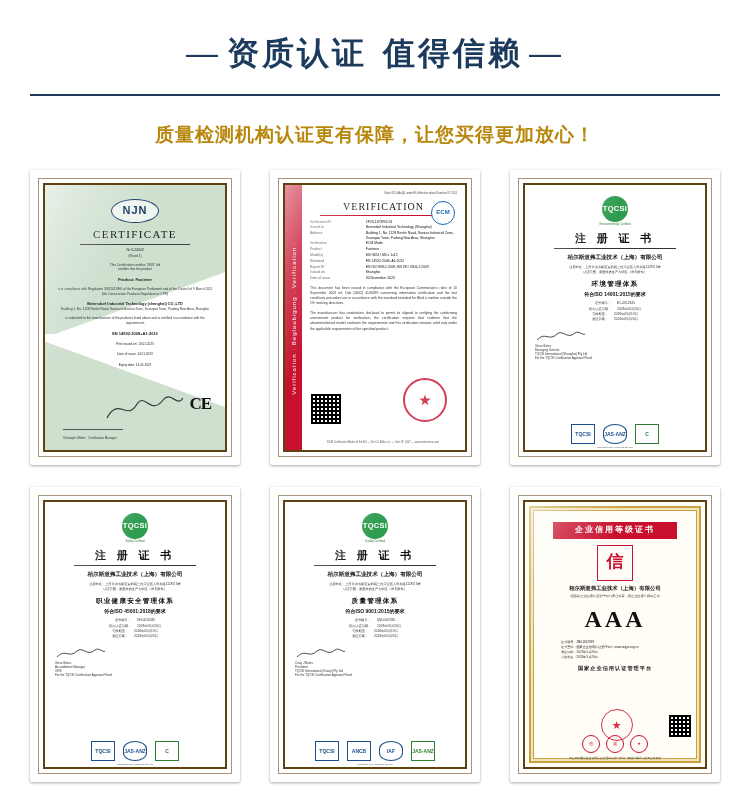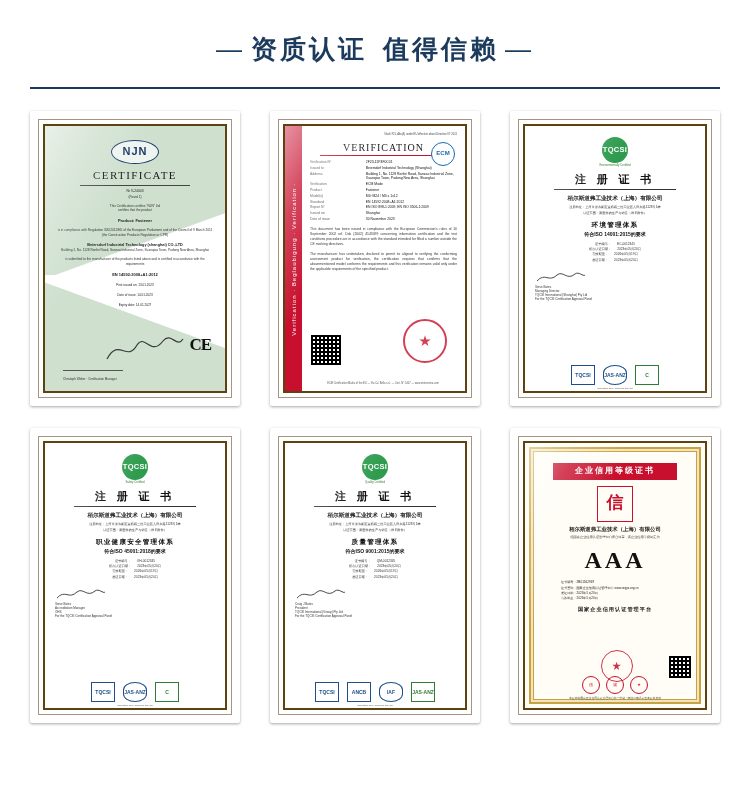--- a/index.html
+++ b/index.html
@@ -19,21 +19,21 @@
     height: 804px;
     box-sizing: border-box;
   }
 
   
   .header {
     padding-top: 34px;
     text-align: center;
   }
   .header-title {
-    font-size: 26px;
+    font-size: 32px;
     font-weight: bold;
     color: #1b3a5c;
     letter-spacing: 3px;
     line-height: 1.2;
     white-space: nowrap;
   }
   .header-title .dash {
     font-weight: normal;
     color: #1b3a5c;
     padding: 0 6px;
@@ -382,20 +382,21 @@
 </head>
 <body>
 
 <div class="page">
 
   <div class="header">
     <div class="header-title">
       <span class="dash">—</span><span>资质认证</span><span class="gap"></span><span>值得信赖</span><span class="dash">—</span>
     </div>
     <div class="header-rule"></div>
+    <div class="subtitle">质量检测机构认证更有保障，让您买得更加放心！</div>
   </div>
 
   <div class="cert-grid">
 
     <div class="frame">
       <div class="frame-inner">
         <div class="cert c1">
           <div class="green-band"></div>
           <div class="green-band2"></div>
           <div class="body">

